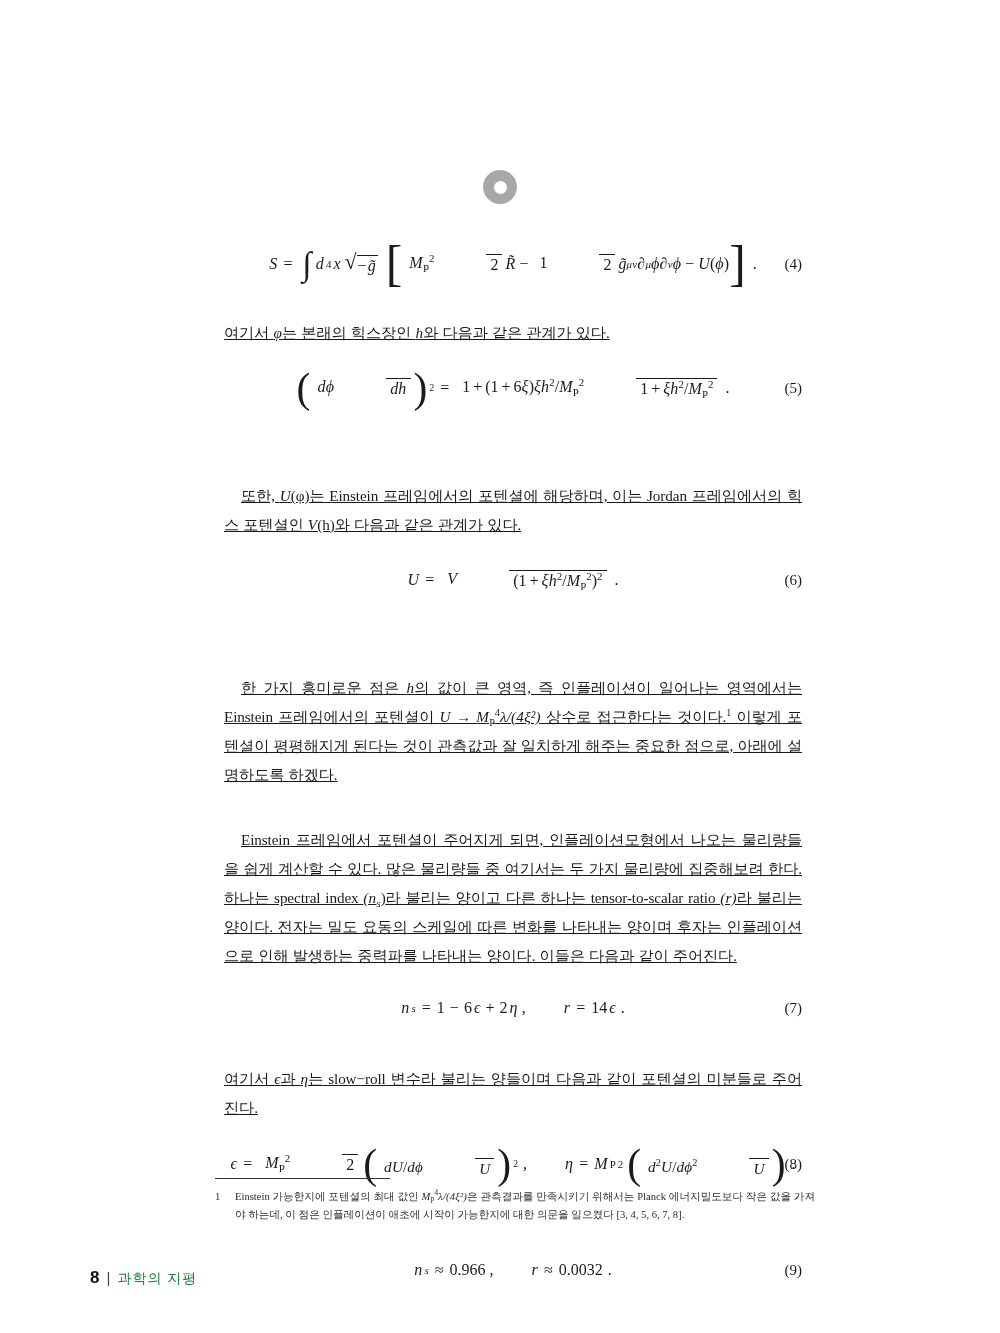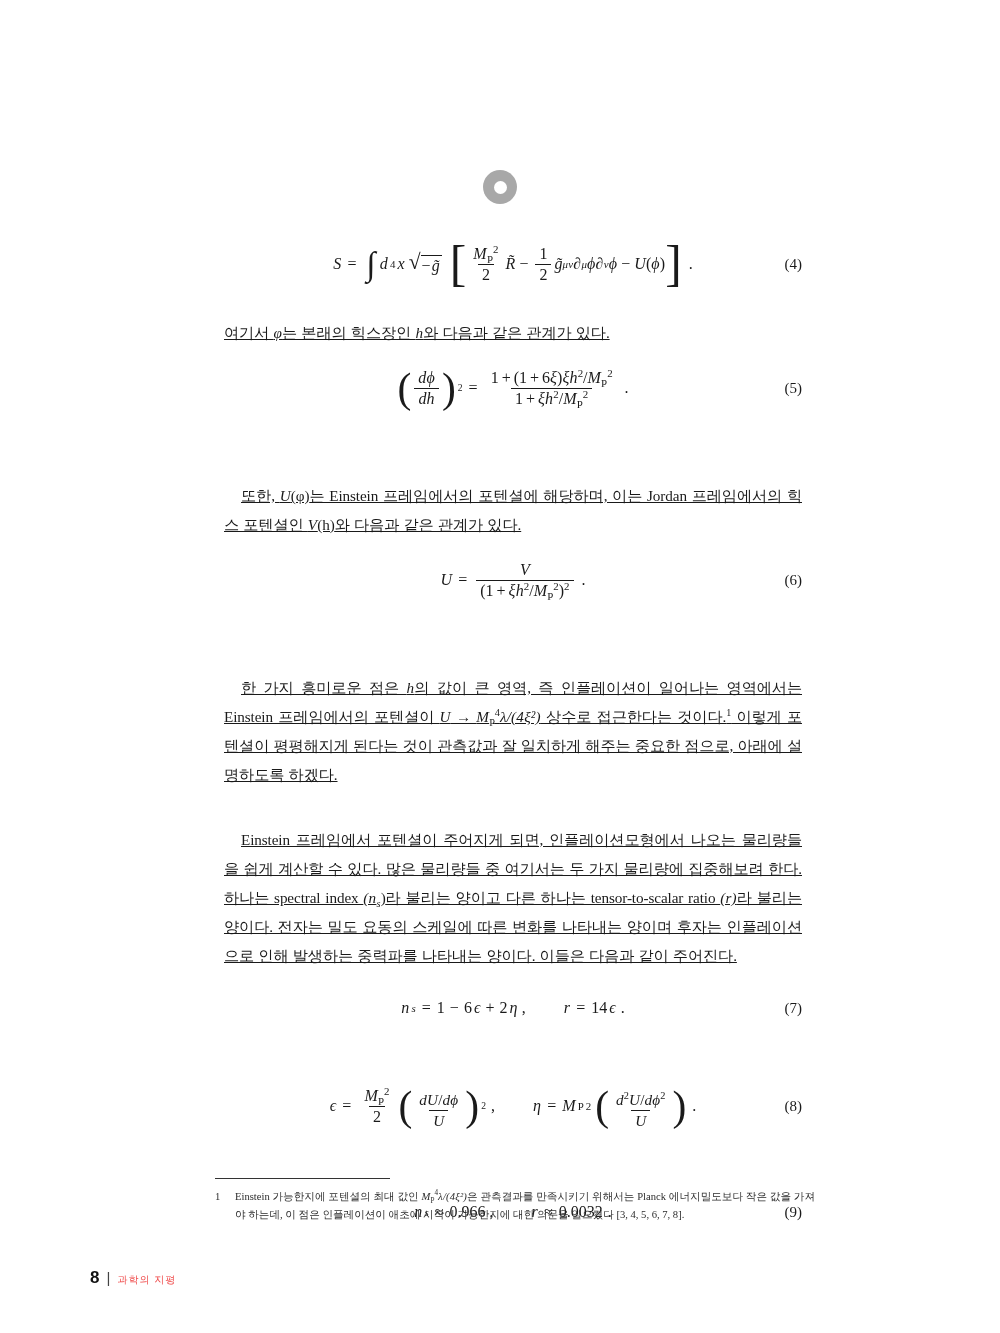--- a/index.html
+++ b/index.html
@@ -110,25 +110,25 @@
   .eqbody {
     display: flex;
     align-items: center;
     justify-content: center;
     gap: 2px;
   }
 
   
   .frac {
     display: inline-flex;
-    flex-direction: column;
-    align-items: center;
+    flex-direction: row;
     vertical-align: middle;
     margin: 0 3px;
     line-height: 1.12;
+    gap: 48px;
   }
   .frac > .num { padding: 0 4px 1px 4px; }
   .frac > .den { padding: 1px 4px 0 4px; border-top: 1px solid #1a1a1a; }
   .frac.tight { font-size: 0.95em; margin-top: 8px; }
 
   
   .paren, .brack {
     display: inline-flex;
     align-items: center;
     font-style: normal;
@@ -184,21 +184,21 @@
     position: absolute;
     left: 90px;
     bottom: 45px;
     display: flex;
     align-items: baseline;
     gap: 7px;
     font-family: "Liberation Sans", sans-serif;
   }
   .footer .pagenum { font-size: 17px; font-weight: bold; color: #111; }
   .footer .bar { font-size: 15px; color: #444; font-weight: 300; }
-  .footer .ftitle { font-size: 10px; color: #ef4444; letter-spacing: 1px; }
+  .footer .ftitle { font-size: 14px; color: #15803d; letter-spacing: 1px; }
 </style>
 </head>
 <body>
 
 <div class="page">
 
   <div class="ornament-wrap">
     <div class="ornament"></div>
   </div>
 
@@ -321,20 +321,21 @@
         <span class="rm">14</span>
           <span class="m">ϵ</span>
           <span class="rm" style="margin-left:3px;">.</span>
       </div>
       <span class="eqtag">(7)</span>
     </div>
 
     <div class="gap-lg"></div>
     <div class="gap-sm"></div>
 
+    <p class="para"><span>여기서 </span><span class="m">ϵ</span><span>과 </span><span class="m">η</span><span>는 slow−roll 변수라 불리는 양들이며 다음과 같이 포텐셜의 미분들로 주어진다.</span></p>
 
     <div class="gap-sm"></div>
 
     <div class="eqrow" style="height:64px;">
       <div class="eqbody">
         <span class="m">ϵ</span>
         <span class="op">=</span>
         <span class="frac">
           <span class="num"><span class="m">M</span><sub class="rmn">P</sub><sup class="rmn">2</sup></span>
           <span class="den rm">2</span>

